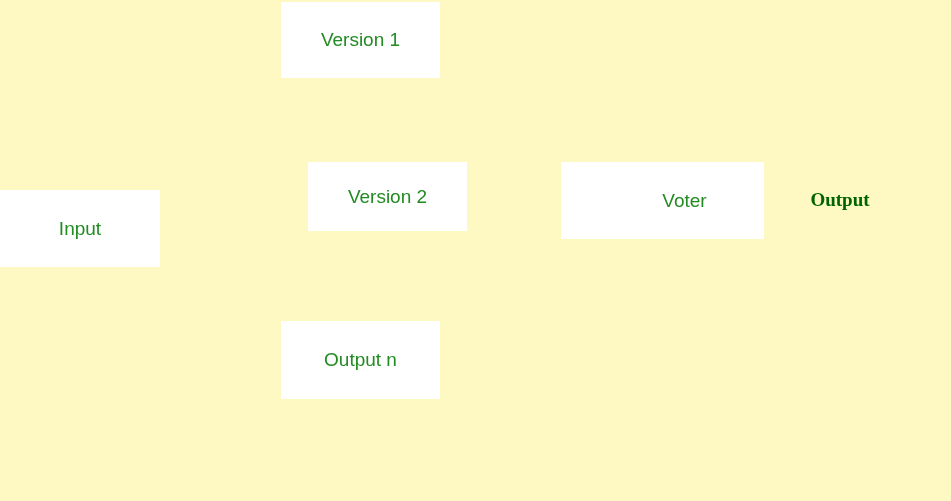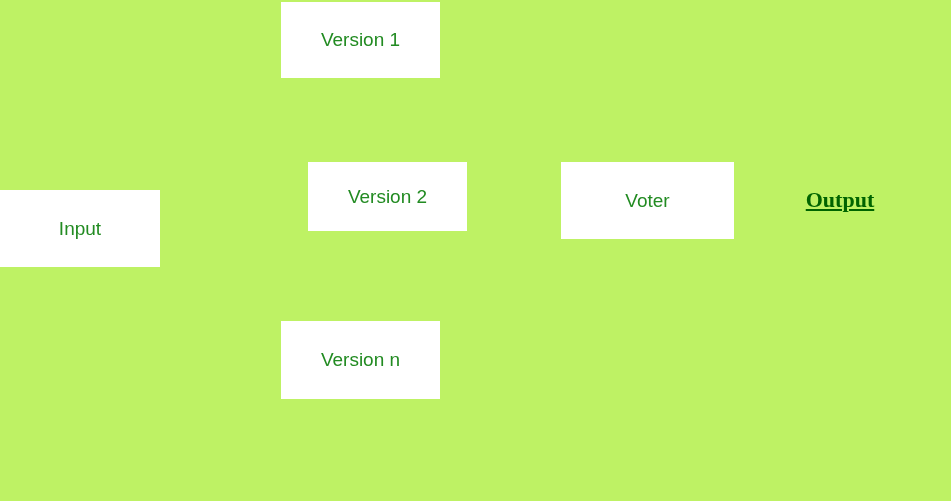--- a/index.html
+++ b/index.html
@@ -4,52 +4,51 @@
 <style>
   html, body {
     margin: 0;
     padding: 0;
     background: #000000;
   }
   #canvas {
     position: relative;
     width: 951px;
     height: 501px;
-    background: #bef264;
+    background: #fef9c3;
     overflow: hidden;
     font-family: "Liberation Sans", sans-serif;
   }
   .node {
     position: absolute;
     background: #ffffff;
     display: flex;
     align-items: center;
     justify-content: center;
   }
   .node .node-label {
     font-size: 19px;
     color: #228B22;
     white-space: nowrap;
   }
   .node.version-1 { left: 281px; top: 2px;   width: 159px; height: 76px; }
   .node.input     { left: 0px;   top: 162px; width: 160px; height: 77px; margin-top: 28px; }
   .node.version-2 { left: 281px; top: 162px; width: 159px; height: 69px; margin-left: 27px; }
-  .node.voter     { left: 561px; top: 162px; width: 173px; height: 77px; }
+  .node.voter     { left: 561px; top: 162px; width: 159px; height: 77px; padding-left: 44px; }
   .node.version-n { left: 281px; top: 321px; width: 159px; height: 78px; }
   .output-label {
     position: absolute;
     left: 840px;
     top: 200px;
     transform: translate(-50%, -50%);
     font-family: "Liberation Serif", serif;
     font-weight: bold;
-    font-size: 22px;
+    font-size: 19px;
     color: #006400;
     white-space: nowrap;
-    text-decoration: underline;
   }
   .caption {
     position: absolute;
     left: 381px;
     top: 455px;
     transform: translate(-50%, -50%);
     font-family: "Liberation Sans", sans-serif;
     font-weight: bold;
     font-size: 18px;
     color: #228B22;
@@ -71,19 +70,19 @@
 
   <div class="node version-2">
     <span class="node-label">Version 2</span>
   </div>
 
   <div class="node voter">
     <span class="node-label">Voter</span>
   </div>
 
   <div class="node version-n">
-    <span class="node-label">Version n</span>
+    <span class="node-label">Output n</span>
   </div>
 
   <div class="output-label">Output</div>
 
 
 </div>
 
 </body></html>

